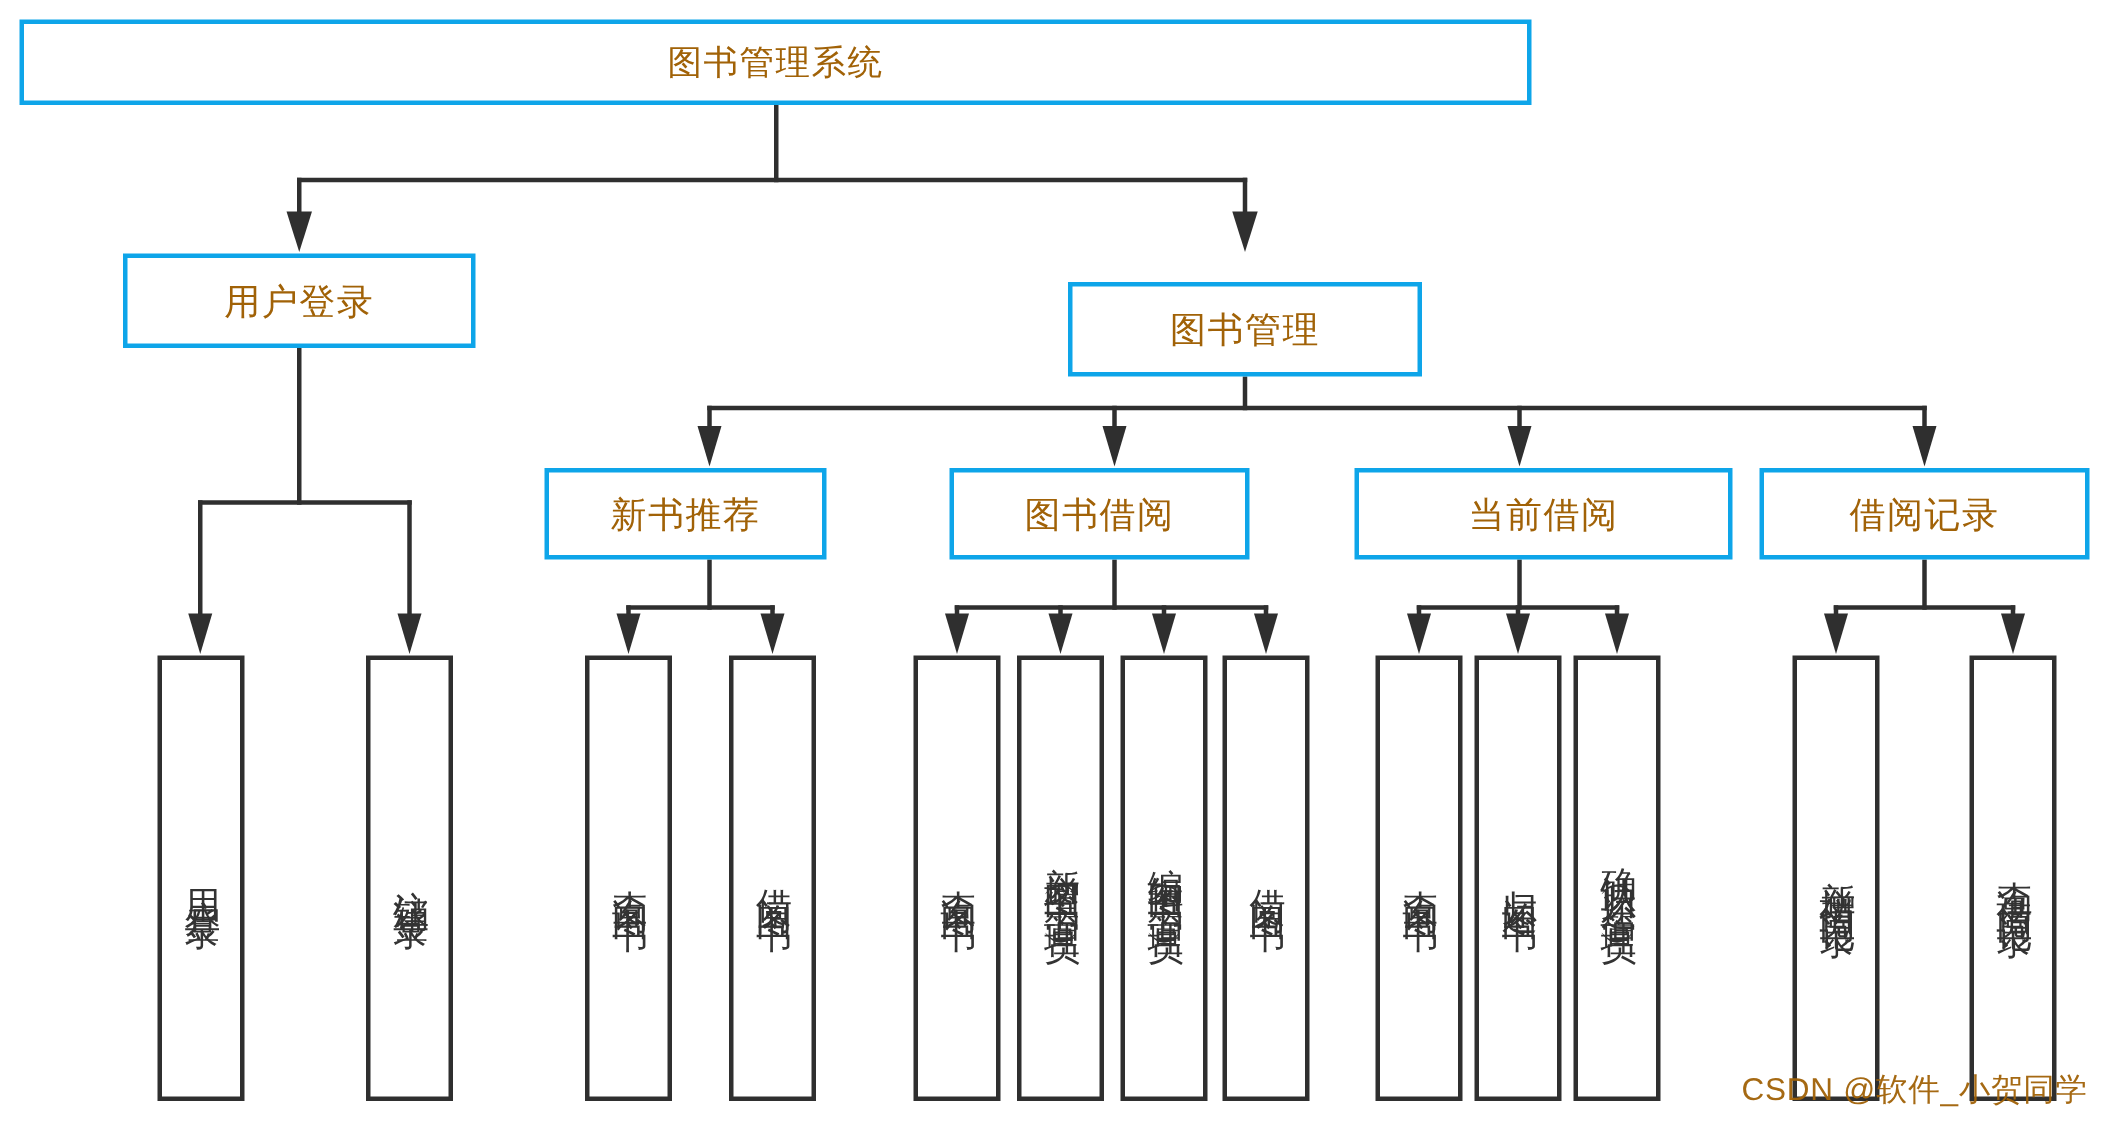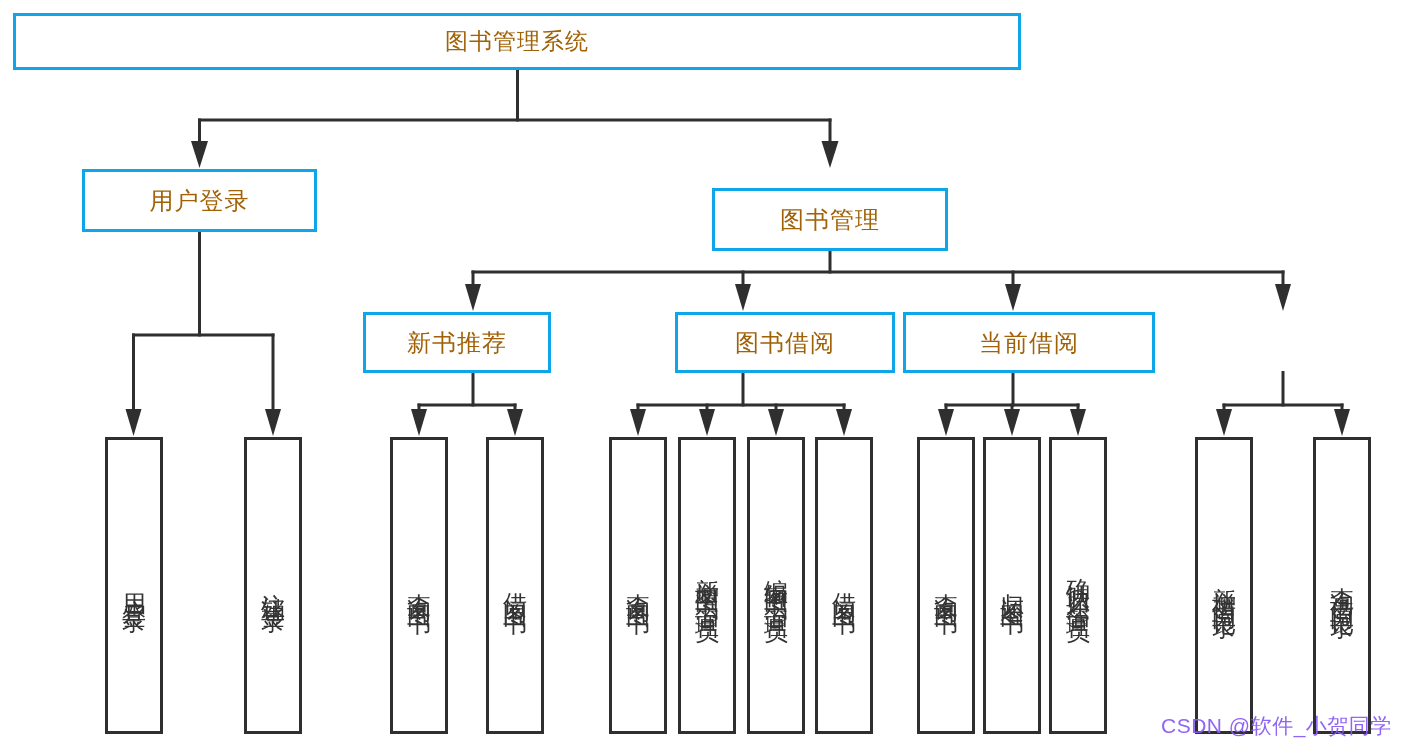--- a/index.html
+++ b/index.html
@@ -35,21 +35,21 @@
     text-orientation:mixed;
     font-size:24px; color:#333333;
     letter-spacing:6px;
     line-height:1;
     white-space:nowrap;
   }
   .watermark {
     position:absolute;
     left:1161px; top:712px;
     font-size:21px;
-    color:#8b5cf6;
+    color:#a16207;
     letter-spacing:0.5px;
     opacity:0.95;
     white-space:nowrap;
   }
 </style>
 </head>
 <body>
 
 <div class="stage">
 
@@ -123,22 +123,23 @@
       <polygon points="1334,409 1350,409 1342,436"></polygon>
     </g>
   </svg>
 
   <div class="hbox title" style="left:13px; top:13px; width:1008px; height:57px;">图书管理系统</div>
 
   <div class="hbox" style="left:82px; top:169px; width:235px; height:63px;">用户登录</div>
   <div class="hbox" style="left:712px; top:169px; width:236px; height:63px;margin-top:19px;">图书管理</div>
 
   <div class="hbox" style="left:363px; top:312px; width:188px; height:61px;">新书推荐</div>
-  <div class="hbox" style="left:633px; top:312px; width:220px; height:61px;margin-left:42px;">图书借阅</div>
+  <div class="hbox" style="left:633px; top:312px; width:200px; height:61px;">图书借阅</div>
   <div class="hbox" style="left:903px; top:312px; width:252px; height:61px;">当前借阅</div>
+  <div class="hbox" style="left:1173px; top:312px; width:220px; height:61px;">借阅记录</div>
 
   <div class="vbox" style="left:105px;">
     <span>用户登录</span>
   </div>
   <div class="vbox" style="left:244px;">
     <span>注销登录</span>
   </div>
 
   <div class="vbox" style="left:390px;">
     <span>查询图书</span>

